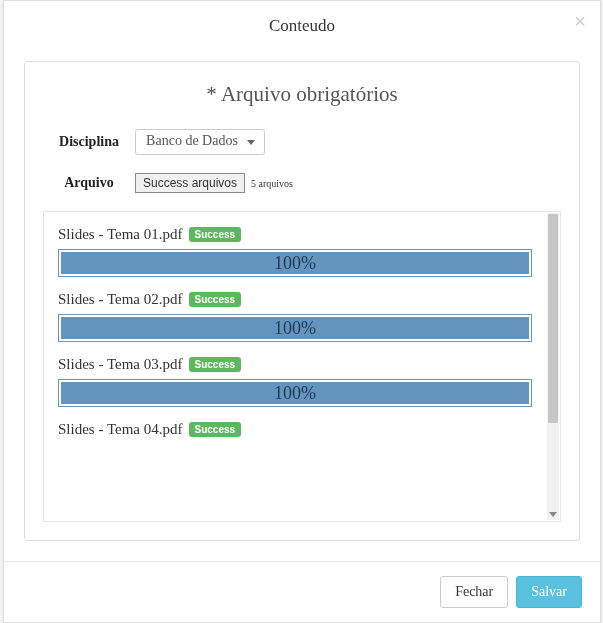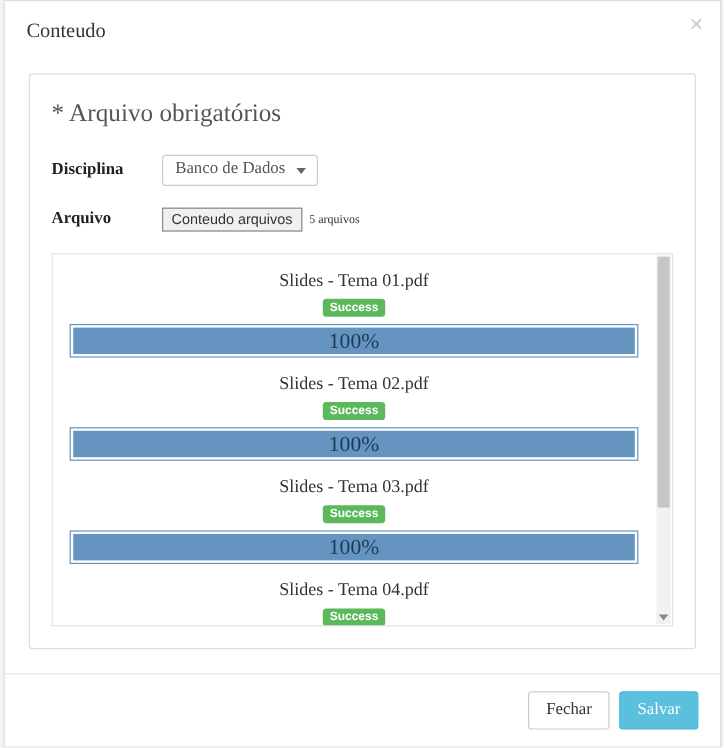--- a/index.html
+++ b/index.html
@@ -1,15 +1,15 @@
 <!DOCTYPE html>
 <html><head>
 <meta charset="utf-8">
 <style>
-  * { box-sizing: border-box; margin: 0; padding: 0; }
+  * { box-sizing: border-box; margin: 0; padding: 0; text-align: center; }
   body {
     font-family: Georgia, "Times New Roman", serif;
     background: #f5f5f5;
     width: 603px;
     height: 623px;
     overflow: hidden;
     color: #333;
   }
   .modal {
     background: #fff;
@@ -157,21 +157,20 @@
   }
   .scroll-arrow.bottom::before { border-top: 5px solid #888; }
   .file-item {
     padding-top: 8px;
   }
   .file-line {
     display: flex;
     align-items: center;
     gap: 6px;
     margin-bottom: 6px;
-    flex-direction: column;
   }
   .file-name {
     font-size: 15px;
     color: #333;
   }
   .badge {
     background: #5cb85c;
     color: #fff;
     font-family: Arial, sans-serif;
     font-size: 10px;
@@ -238,21 +237,21 @@
         <div class="field-label">Disciplina</div>
         <div class="select-wrap">
           <select class="select">
             <option>Banco de Dados</option>
           </select>
         </div>
       </div>
 
       <div class="field-row">
         <div class="field-label">Arquivo</div>
-        <button class="file-btn">Conteudo arquivos</button>
+        <button class="file-btn">Success arquivos</button>
         <span class="file-count">5 arquivos</span>
       </div>
 
       <div class="file-list-wrap">
         <div class="file-list">
 
           <div class="file-item">
             <div class="file-line">
               <span class="file-name">Slides - Tema 01.pdf</span>
               <span class="badge">Success</span>

